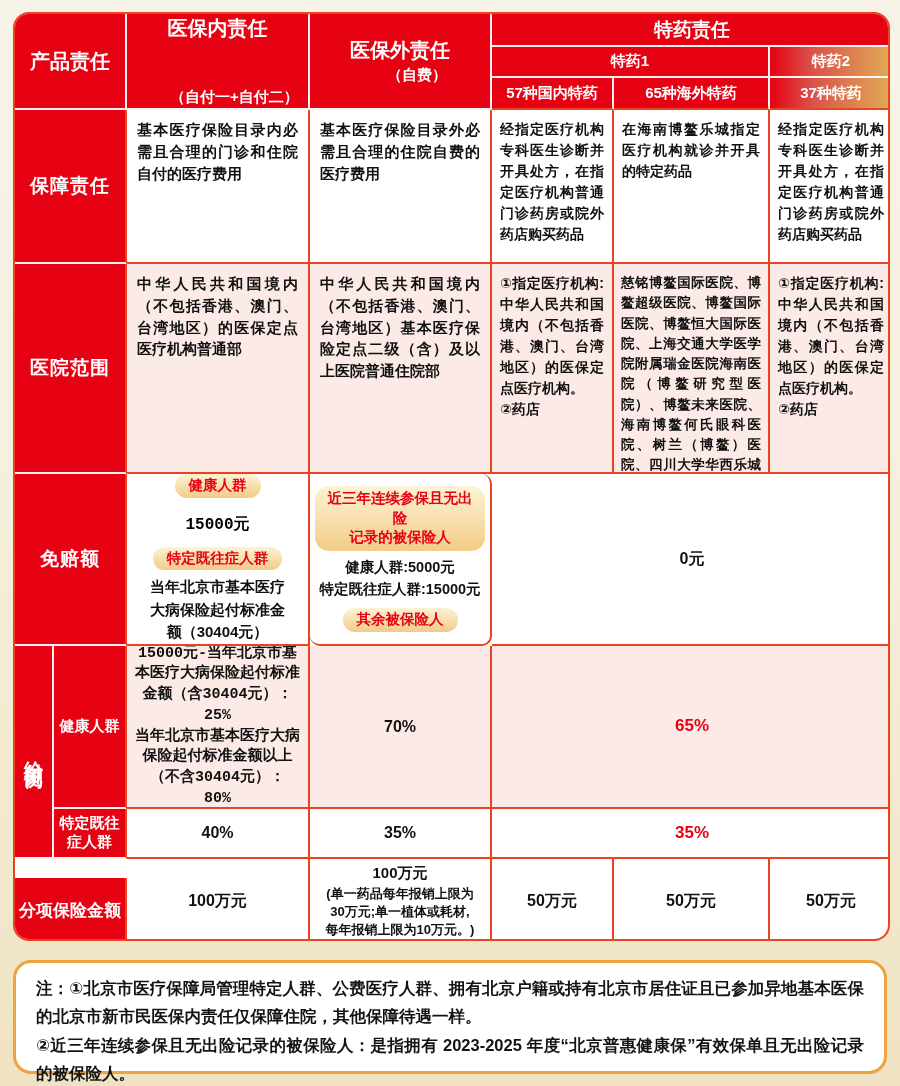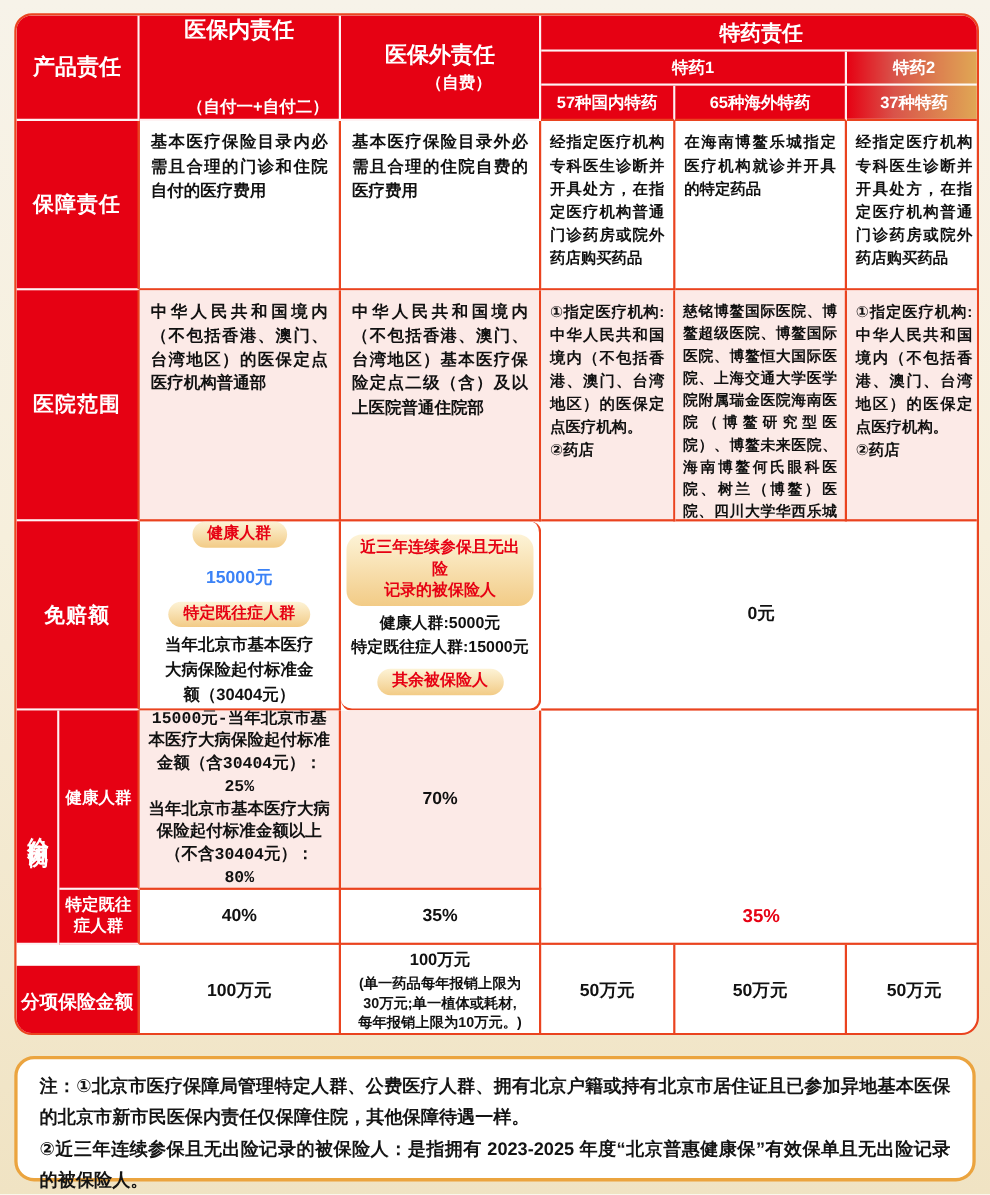--- a/index.html
+++ b/index.html
@@ -69,21 +69,21 @@
   .big-pct{font-size:17px;font-weight:bold;color:#e60113;}
   .pct{font-size:16px;font-weight:600;}
   
   .pill{
     display:inline-block;
     background:linear-gradient(180deg,#fdf3d6 0%,#f2cb86 100%);
     color:#e60113;font-weight:bold;font-size:14.5px;
     border-radius:999px;padding:2px 14px;line-height:1.35;
   }
   .pill.block{border-radius:14px;padding:3px 10px;text-align:center;}
-  .ded-val-red{color:#3b82f6;font-weight:bold;font-size:16px;margin:16px 0 10px;}
+  .ded-val-red{color:#000000;font-weight:bold;font-size:16px;margin:16px 0 10px;font-family:Liberation Mono, monospace;}
   .ded-black{font-weight:bold;font-size:15px;line-height:1.5;text-align:center;}
   .ded-black.sm{font-size:14.5px;}
   .gap6{margin-top:6px;}
   .gap8{margin-top:8px;}
   
   .sum-main{font-size:16px;font-weight:600;}
   .sum-paren{font-size:13px;font-weight:bold;line-height:1.4;margin-top:1px;}
   
   .note{
     position:absolute;left:13px;top:960px;width:874px;height:114px;
@@ -181,20 +181,23 @@
     <div class="cell red lbl" style="grid-column:2/3;grid-row:7/8;">
       <div class="sublbl">健康人群</div>
     </div>
     <div class="cell body-cell pink center pre" style="grid-column:3/4;grid-row:7/8;padding:4px 8px;line-height:1.38;font-family:Liberation Mono, monospace;">15000元-当年北京市基本医疗大病保险起付标准金额（含30404元）：
 25%
 当年北京市基本医疗大病保险起付标准金额以上（不含30404元）：
 80%</div>
     <div class="cell body-cell pink center" style="grid-column:4/5;grid-row:7/8;">
       <div class="pct">70%</div>
     </div>
+    <div class="cell body-cell pink center last-col" style="grid-column:5/8;grid-row:7/8;">
+      <div class="big-pct">65%</div>
+    </div>
     <div class="cell red" style="grid-column:2/3;grid-row:8/9;border-right:2px solid #ea431f;border-bottom:2px solid rgba(255,255,255,.95);">
       <div class="sublbl pre">特定既往
 症人群</div>
     </div>
     <div class="cell body-cell center" style="grid-column:3/4;grid-row:8/9;">
       <div class="pct">40%</div>
     </div>
     <div class="cell body-cell center" style="grid-column:4/5;grid-row:8/9;">
       <div class="pct">35%</div>
     </div>

